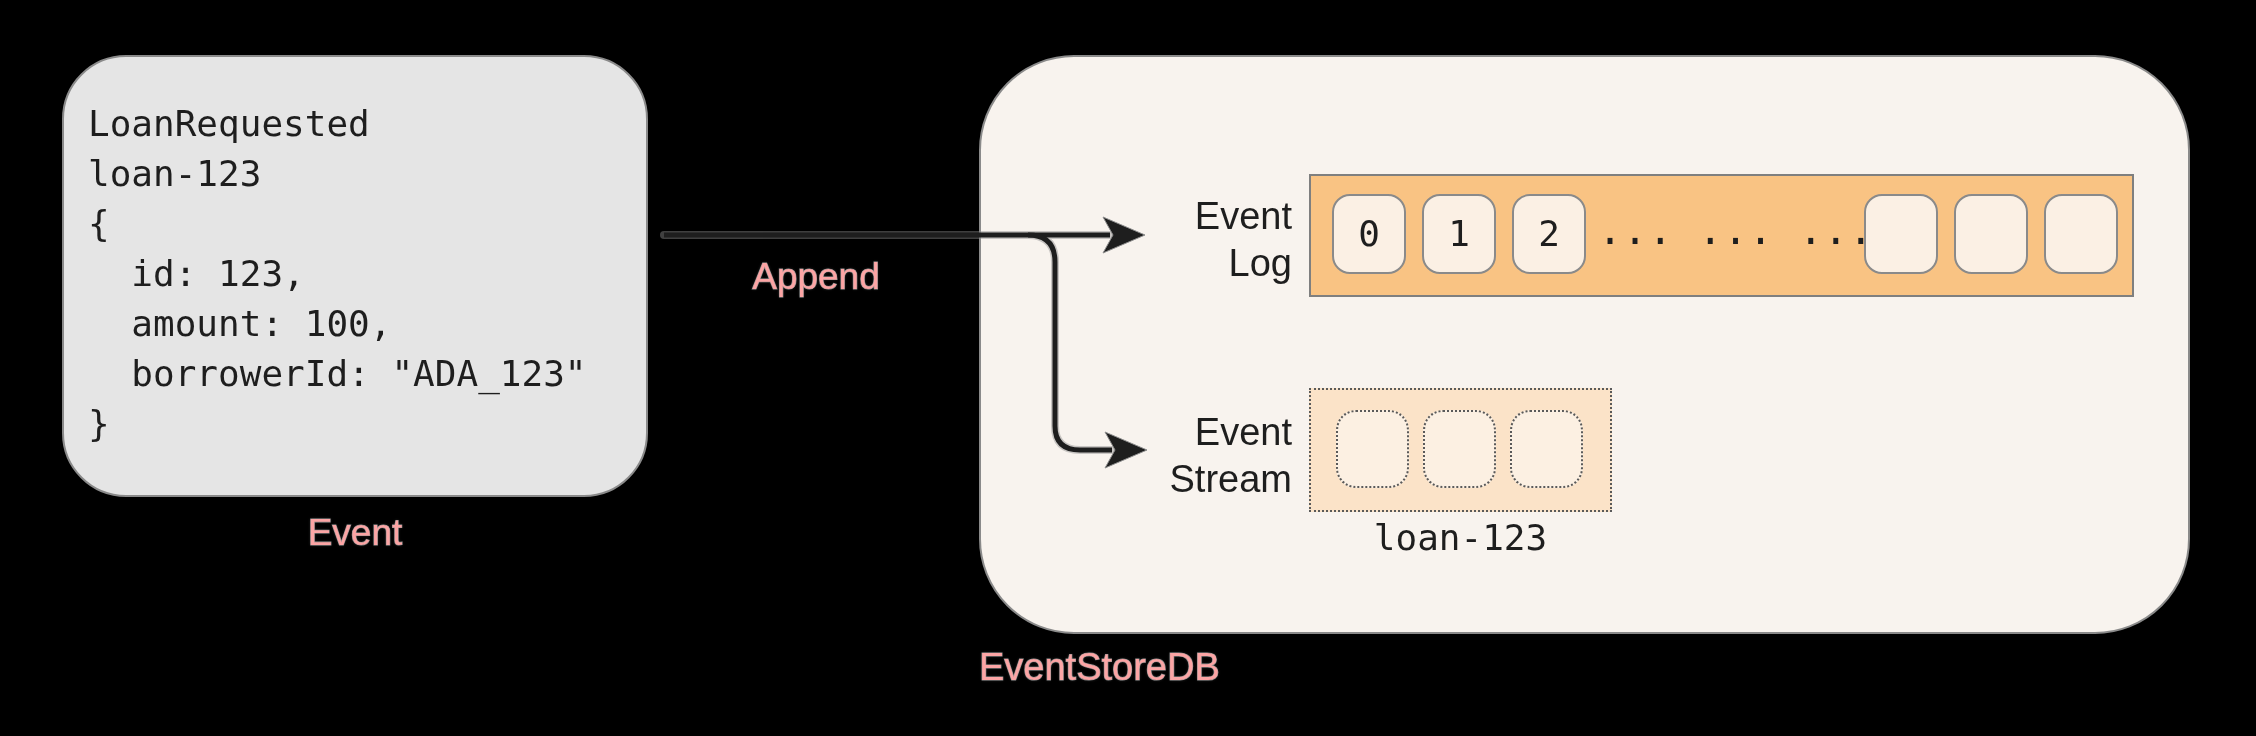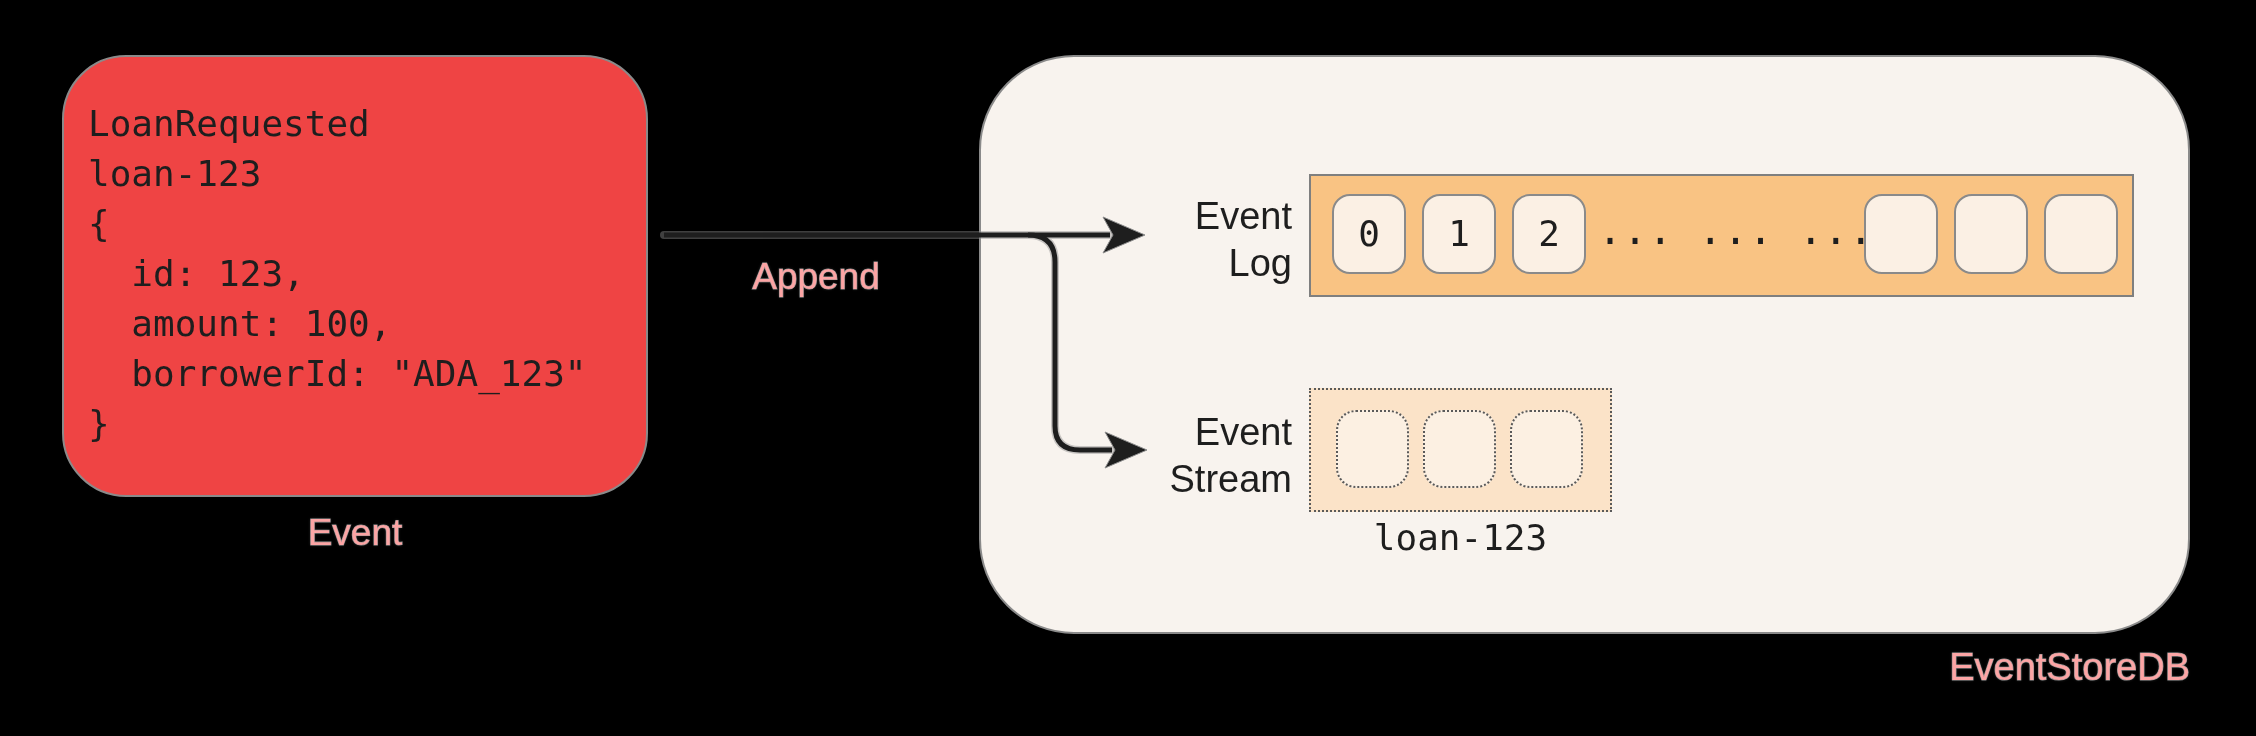--- a/index.html
+++ b/index.html
@@ -9,21 +9,21 @@
     position:relative;
     overflow:hidden;
     font-family:"Liberation Sans", sans-serif;
     color:#1e1e1e;
   }
   .abs { position:absolute; }
 
   
   .event-card {
     left:62px; top:55px; width:586px; height:442px;
-    background:#ef4444;
+    background:#e5e5e5;
     border:2.5px solid #8a8a8a;
     border-radius:64px;
     box-sizing:border-box;
     z-index:1;
   }
   .event-card pre {
     margin:0; padding:42px 10px 0 24px;
     font-family:"DejaVu Sans Mono", monospace;
     font-size:36px; line-height:50px;
     color:#1e1e1e;
@@ -42,21 +42,21 @@
     text-align:center; font-size:37px;
     z-index:2;
   }
   .append-caption {
     left:736px; top:256px; width:160px;
     text-align:center; font-size:37px;
     z-index:6;
   }
   .esdb-caption {
     left:979px; top:646px; width:1211px;
-    text-align:right; font-size:38px;
+    text-align:left; font-size:38px;
     z-index:2;
   }
 
   
   .esdb-box {
     left:979px; top:55px; width:1211px; height:579px;
     background:#f8f3ee;
     border:2.5px solid #8a8a8a;
     border-radius:95px;
     box-sizing:border-box;

